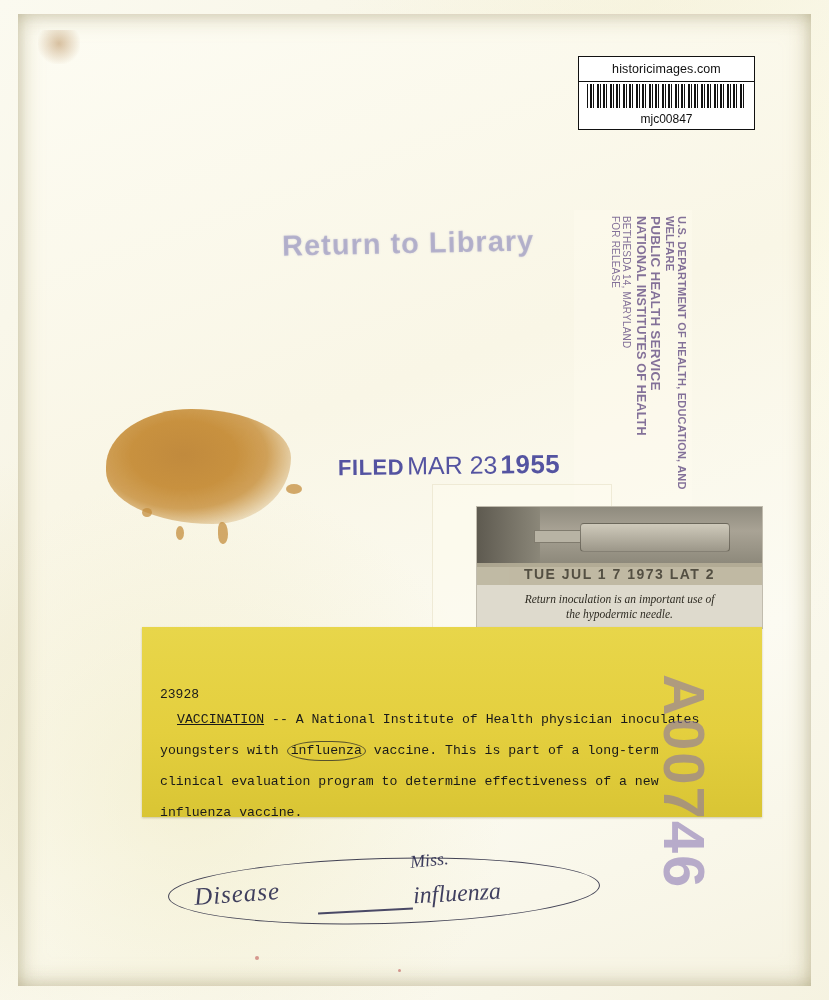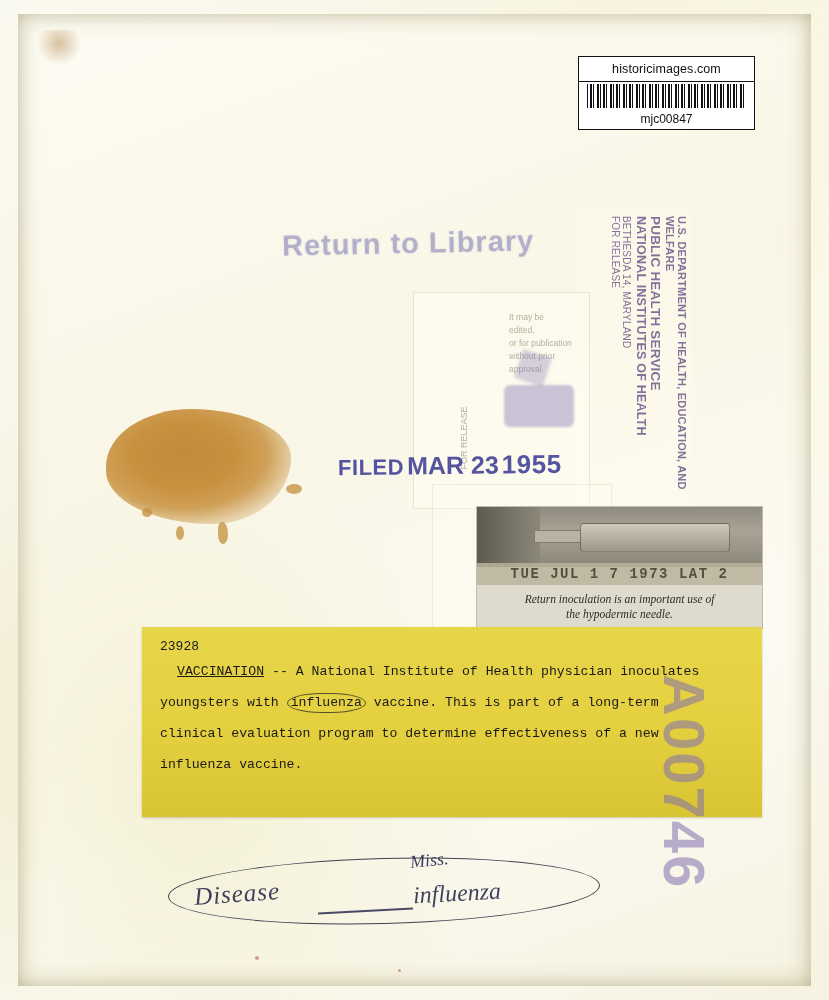--- a/index.html
+++ b/index.html
@@ -130,21 +130,21 @@
 
   
   #filed-stamp{
     position:absolute;left:320px;top:436px;
     display:flex;align-items:baseline;gap:3px;
     color:rgba(60,60,150,.88);
     font-family:"Liberation Sans",sans-serif;
     transform:rotate(-0.6deg);
   }
   #filed-stamp .f1{font-size:22px;font-weight:bold;letter-spacing:.5px;}
-  #filed-stamp .f2{font-size:25px;font-weight:bold;letter-spacing:0px;}
+  #filed-stamp .f2{font-size:25px;font-weight:normal;letter-spacing:0px;}
   #filed-stamp .f3{font-size:26px;font-weight:bold;letter-spacing:.5px;}
 
   
   #clipping{
     position:absolute;left:458px;top:492px;width:285px;height:121px;
     background:#e9e6dc;
     border:1px solid rgba(120,110,90,.35);
     overflow:hidden;
   }
   #clipping-photo{
@@ -163,21 +163,21 @@
   }
   #clipping-photo .darkleft{
     position:absolute;left:0;top:0;width:22%;height:100%;
     background:linear-gradient(90deg,#5e5a50,#8b8779);
   }
   #clipping-date{
     position:absolute;left:0;top:56px;width:285px;height:22px;
     background:#b9b29a;
     color:#3a3528;font-size:14px;font-weight:bold;letter-spacing:1.5px;
     display:flex;align-items:center;justify-content:center;
-    font-family:Liberation Mono, monospace;
+    font-family:Liberation Sans, sans-serif;
     opacity:.85;
   }
   #clipping-caption{
     position:absolute;left:0;top:78px;width:285px;height:43px;
     background:#dedacd;
     display:flex;flex-direction:column;align-items:center;justify-content:center;
     font-family:"Liberation Serif",serif;font-style:italic;
     font-size:11.5px;color:#2e2b22;line-height:15px;text-align:center;
   }
 
@@ -185,21 +185,21 @@
   #caption-label{
     position:absolute;left:124px;top:613px;width:620px;height:190px;
     background:linear-gradient(180deg,#e8d64a 0%, #e4cf3e 55%, #d9c534 100%);
     box-shadow:0 1px 2px rgba(120,110,40,.35);
   }
   #caption-label .inner{
     padding:10px 14px 0 18px;
     font-family:"Liberation Mono","DejaVu Sans Mono",monospace;
     font-size:13.2px;color:#1a1a1a;line-height:31px;
   }
-  #caption-label .idline{line-height:19px;font-size:13px;}
+  #caption-label .idline{line-height:19px;font-size:13px;margin-top:48px;}
   #caption-label .kw{line-height:22px;font-size:13px;}
   #caption-label .vaccination{ text-decoration:underline;margin-left:17px; }
   #caption-label .circled{
     display:inline-block;
     border:1.4px solid rgba(40,40,40,.75);
     border-radius:50%/58%;
     padding:0 3px;
     line-height:18px;
   }
 
@@ -279,31 +279,20 @@
     <div id="nih-slip">
       <div id="nih-slip-inner">
         <div class="l1">U.S. DEPARTMENT OF HEALTH, EDUCATION, AND WELFARE</div>
         <div class="l2">PUBLIC HEALTH SERVICE</div>
         <div class="l3">NATIONAL INSTITUTES OF HEALTH</div>
         <div class="l4">BETHESDA 14, MARYLAND</div>
         <div class="l5">FOR RELEASE</div>
       </div>
     </div>
 
-    <div id="press-slip">
-      <div class="rot">FOR RELEASE</div>
-      <div class="lines">
-        <div>It may be</div>
-        <div>edited,</div>
-        <div>or for publication</div>
-        <div>without prior approval</div>
-      </div>
-      <div class="purple-blob2"></div>
-      <div class="purple-blob"></div>
-    </div>
 
     <div id="lower-slip">
       <div class="rot">NOT FOR PUBLICATION</div>
       <div class="redmark">FE</div>
     </div>
 
     <div id="filed-stamp">
       <span class="f1">FILED</span>
       <span class="f2">MAR 23</span>
       <span class="f3">1955</span>

